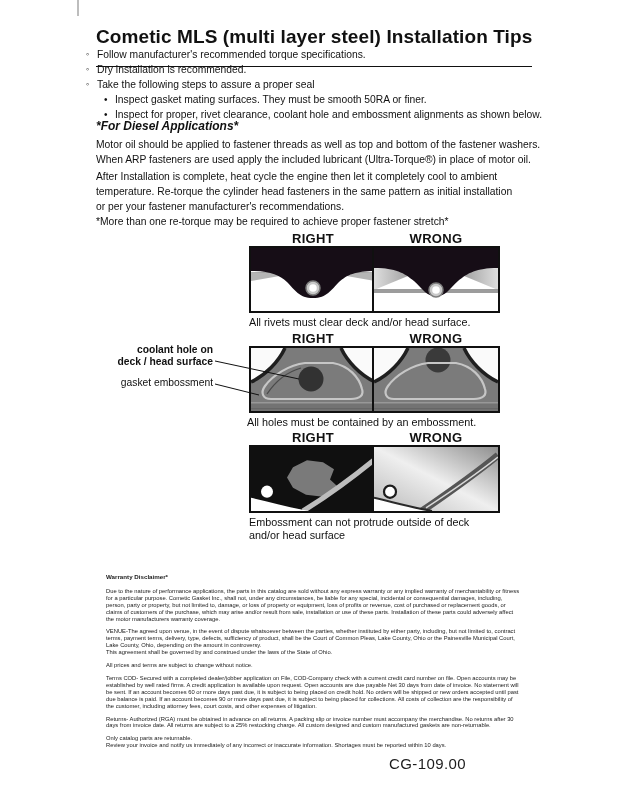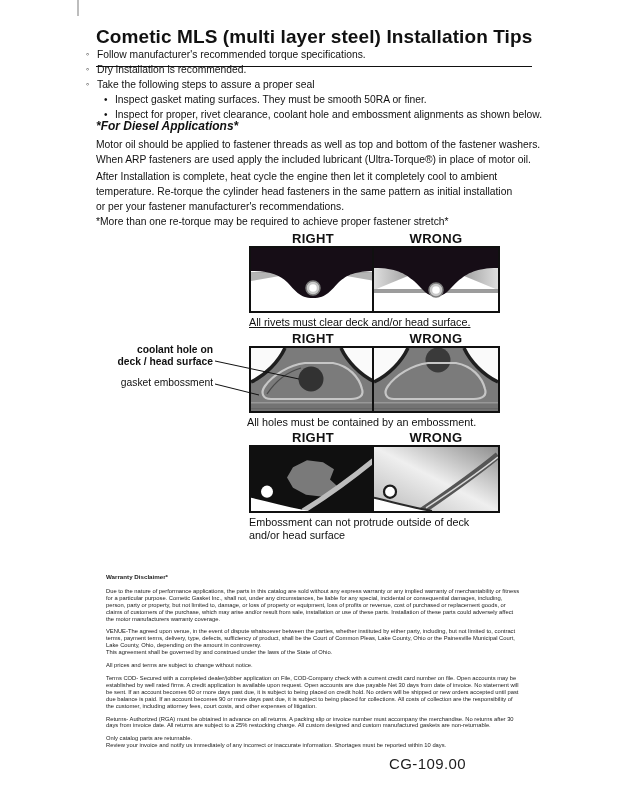--- a/index.html
+++ b/index.html
@@ -117,21 +117,21 @@
       </defs>
       <rect x="0" y="0" width="124" height="63" fill="#ffffff"></rect>
       <polygon points="0,20 46,23 0,42" fill="url(#g1l)"></polygon>
       <polygon points="124,20 78,23 124,42" fill="url(#g1r)"></polygon>
       <rect x="0" y="41" width="124" height="4" fill="#9c9c9c"></rect>
       <path d="M0,0 H124 V20 C102,20 94,25 84,33 C74,42 72,48 62,48 C52,48 50,42 40,33 C30,25 22,20 0,20 Z" fill="#160d16"></path>
       <circle cx="62" cy="42" r="7" fill="#c9c9c9" stroke="#7d7d7d" stroke-width="1.5"></circle>
       <circle cx="62" cy="42" r="3.8" fill="#ffffff"></circle>
     </svg>
   </div>
-  <div class="caption col-l" style="top:316px;text-decoration:underline;">All rivets must clear deck and/or head surface.</div>
+  <div class="caption col-l" style="top:316px;">All rivets must clear deck and/or head surface.</div>
 
   <div class="dg-label col-l r2-label">RIGHT</div>
   <div class="dg-label col-r r2-label">WRONG</div>
 
   <div class="dg-box col-l r2-box">
     <svg width="124" height="63" viewBox="0 0 124 63" preserveAspectRatio="none">
       <rect x="0" y="0" width="124" height="63" fill="#7b7b7b"></rect>
       <rect x="0" y="55" width="124" height="8" fill="#737373"></rect>
       <rect x="0" y="54" width="124" height="1.5" fill="#989898"></rect>
       <rect x="0" y="60" width="124" height="1.2" fill="#666666"></rect>

